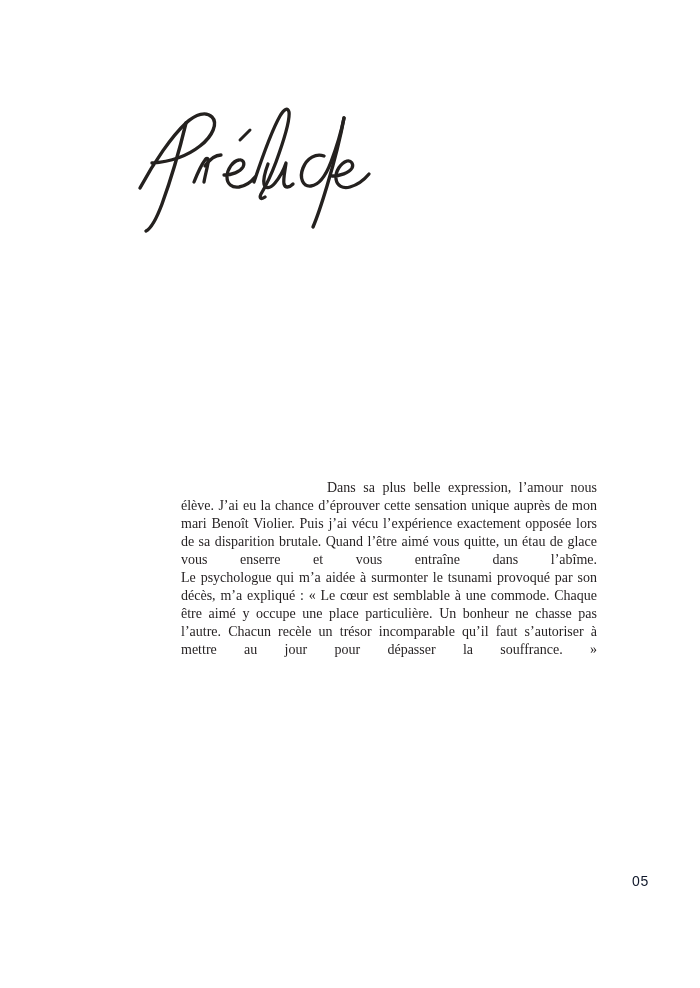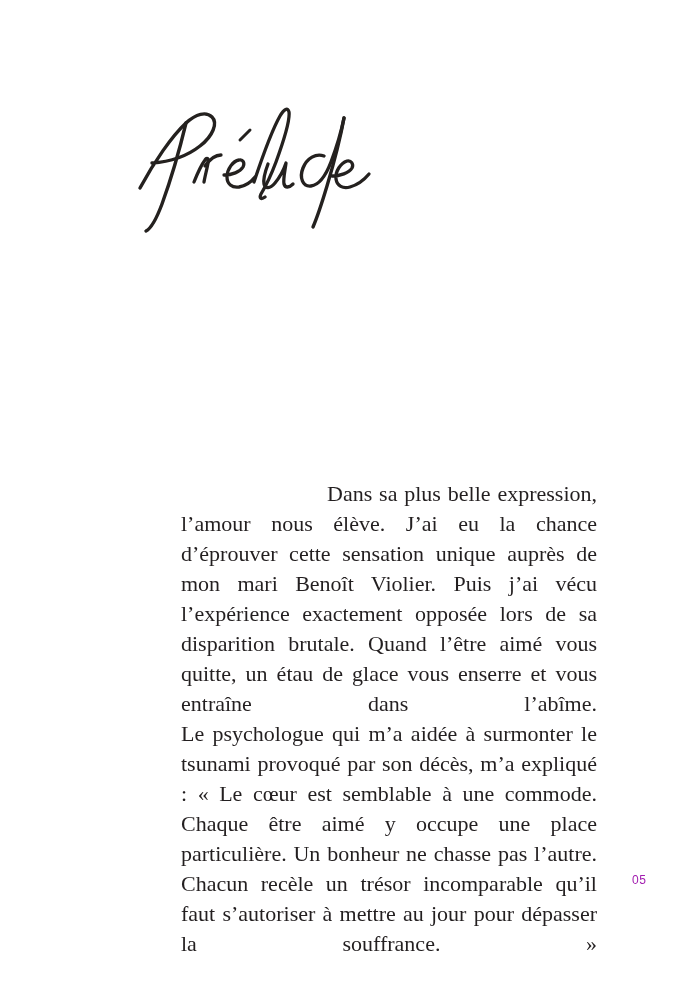--- a/index.html
+++ b/index.html
@@ -38,22 +38,22 @@
     stroke-linejoin: round;
   }
 
   
   .text-block {
     position: absolute;
     left: 181px;
     top: 479px;
     width: 416px;
     color: #231f20;
-    font-size: 22px;
-    line-height: 30px;
+    font-size: 14px;
+    line-height: 18px;
     text-align: justify;
     text-justify: inter-word;
     -webkit-hyphens: none;
     hyphens: none;
     font-kerning: normal;
   }
 
   .text-block p {
     margin: 0;
   }
@@ -77,23 +77,23 @@
   .text-block p.justify-last {
     text-align-last: justify;
   }
 
   
   .folio {
     position: absolute;
     left: 632px;
     top: 873px;
     font-family: "Liberation Sans", "DejaVu Sans", sans-serif;
-    font-size: 12px;
+    font-size: 14px;
     letter-spacing: 0.6px;
-    color: #a21caf;
+    color: #0f172a;
   }
 </style>
 </head>
 <body>
 
 <div class="page">
 
   <div class="chapter-title">
 
     <svg viewBox="0 0 330 140" aria-hidden="true">

